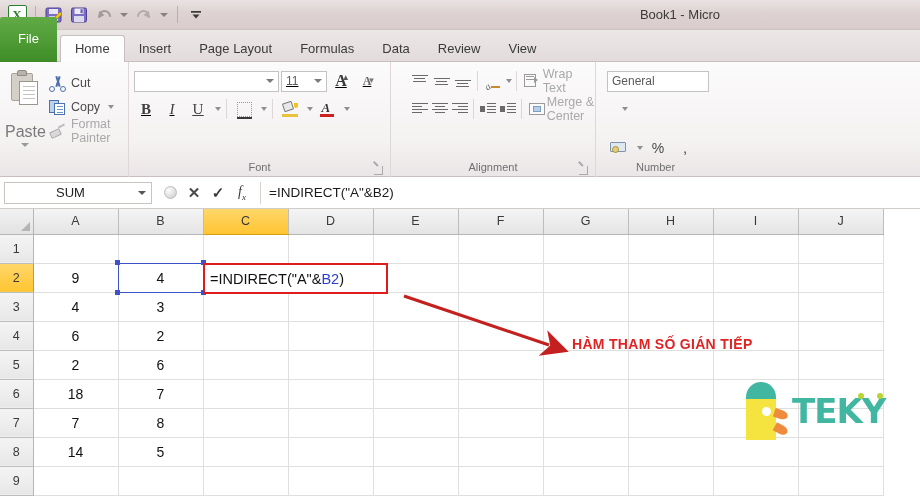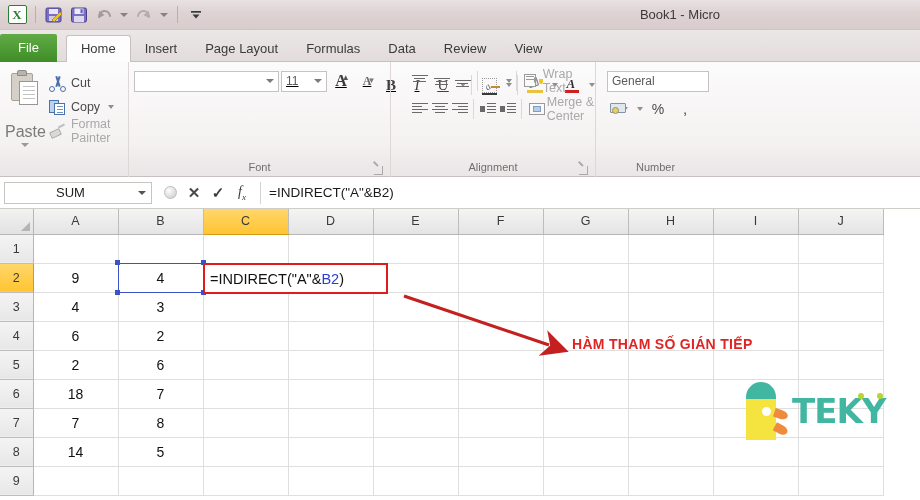--- a/index.html
+++ b/index.html
@@ -57,24 +57,24 @@
   }
   .tab {
     height: 26px; line-height: 26px;
     padding: 0 14px;
     font-size: 13px; color: #3b3b3b;
     position: relative; z-index: 2;
   }
   .tab.file {
     background: linear-gradient(to bottom,#61ab45,#3f8d28);
     color: #fff; font-weight: normal;
-    height: 28px; line-height: 28px;
+    height: 45px; line-height: 28px;
     border-radius: 2px 2px 0 0;
-    padding: 0 18px;
-    margin-right: 9px;
+    padding: 8px 18px;
+    margin-right: 3px;
   }
   .tab.active {
     background: #fdfdfd;
     border: 1px solid #c9bec0; border-bottom: none;
     border-radius: 3px 3px 0 0;
     height: 27px; line-height: 25px;
   }
 
   
   .ribbon {
@@ -453,21 +453,21 @@
                 <i class="b-head"></i>
                 <i class="b-handle"></i>
               </span>
             <span class="cmd-label dim">Format Painter</span>
           </div>
         </div>
       </div>
     </div>
 
     <div class="group g-font">
-      <div class="group-body" style="text-decoration:underline;">
+      <div class="group-body" style="flex-direction:column;text-decoration:underline;">
         <div class="font-row">
           <div class="combo fname">
             <span></span>
             <span class="caret"></span>
           </div>
           <div class="combo fsize">
             <span>11</span>
             <span class="caret"></span>
           </div>
           <div class="btn-sq">
@@ -614,21 +614,21 @@
           </div>
         </div>
       </div>
       <div class="group-label">
         <span>Alignment</span>
         <span class="dialog-launcher"></span>
       </div>
     </div>
 
     <div class="group g-number">
-      <div class="group-body" style="flex-direction:column;padding-left:6px;">
+      <div class="group-body" style="flex-direction:column;padding-left:6px;justify-content:space-between;">
         <div class="num-row">
           <div class="combo numfmt">
             <span>General</span>
           </div>
         </div>
         <div class="num-row">
           <div class="btn-sq">
             <span class="cur-ic">
                 <i class="bill"></i>
                 <i class="coin"></i>

